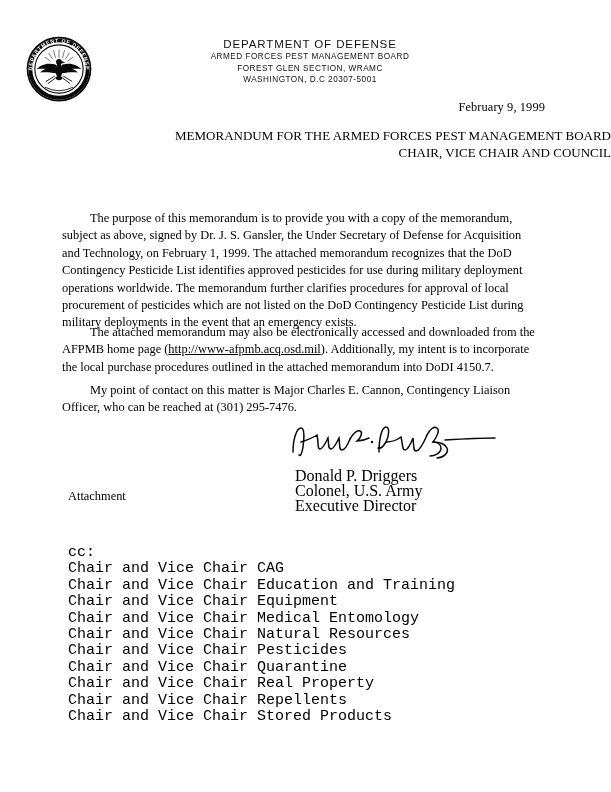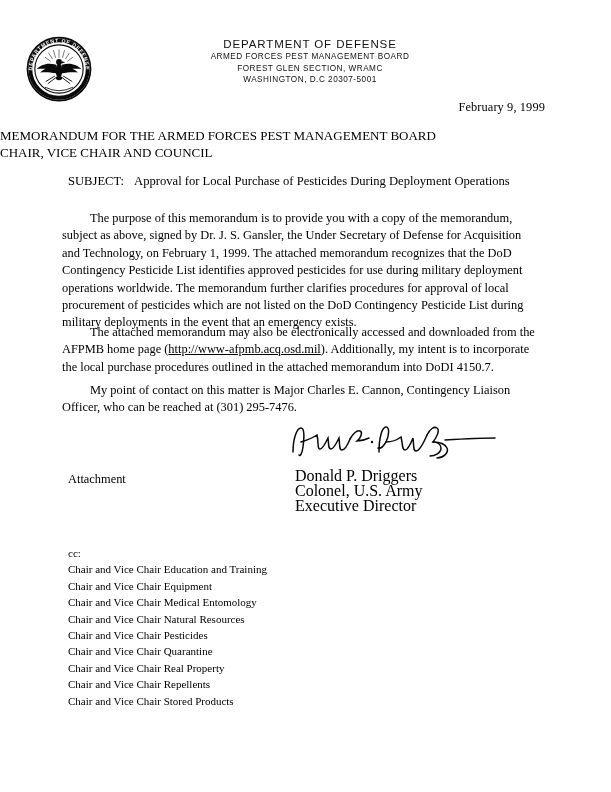--- a/index.html
+++ b/index.html
@@ -71,21 +71,21 @@
     font-size: 12.4px;
     letter-spacing: 0.1px;
   }
 
   
   .memo-heading {
     position: absolute;
     top: 128px;
     left: 0;
     width: 611px;
-    text-align: left;
+    text-align: right;
     font-size: 13px;
     line-height: 16.5px;
   }
   .memo-heading div { white-space: nowrap; }
 
   
   .subject {
     position: absolute;
     top: 174px;
     left: 68px;
@@ -135,32 +135,33 @@
     position: relative;
     padding-top: 44px;
     font-size: 16px;
     line-height: 15.2px;
   }
   .sig-names div { white-space: nowrap; }
 
   
   .attachment {
     position: absolute;
-    top: 472px;
+    top: 489px;
     left: 68px;
     font-size: 12.4px;
   }
 
   
   .cc-block {
     position: absolute;
     top: 545px;
     left: 68px;
-    font-size: 11px;
+    font-size: 15px;
     line-height: 16.4px;
+    font-family: Liberation Mono, monospace;
   }
   .cc-block div { white-space: nowrap; }
 </style>
 </head>
 <body>
 
 <div class="page">
 
   <div class="letterhead">
 
@@ -215,23 +216,20 @@
     </div>
   </div>
 
   <div class="date-line">February 9, 1999</div>
 
   <div class="memo-heading">
     <div>MEMORANDUM FOR THE ARMED FORCES PEST MANAGEMENT BOARD</div>
     <div>CHAIR, VICE CHAIR AND COUNCIL</div>
   </div>
 
-  <div class="subject">
-    <span class="sbj-label">SUBJECT:</span><span>Approval for Local Purchase of Pesticides During Deployment Operations</span>
-  </div>
 
   <div class="body-block p1">
     <p>The purpose of this memorandum is to provide you with a copy of  the memorandum, subject as above, signed by Dr. J. S. Gansler, the Under Secretary of Defense for Acquisition and Technology, on February 1, 1999.  The attached memorandum recognizes that the DoD Contingency Pesticide List identifies approved pesticides for use during military deployment operations worldwide.  The memorandum further clarifies procedures for approval of local procurement of pesticides which are not listed on the DoD Contingency Pesticide List during military deployments in the event that an emergency exists.</p>
   </div>
 
   <div class="body-block p2">
     <p><span>The attached memorandum may also be electronically accessed and downloaded from the AFPMB home page (</span><span class="url-link">http://www-afpmb.acq.osd.mil</span><span>).  Additionally, my intent is to incorporate the local purchase procedures outlined in the attached memorandum into DoDI 4150.7.</span></p>
   </div>
 
   <div class="body-block p3">
@@ -262,20 +260,21 @@
       <div>Donald P. Driggers</div>
       <div>Colonel, U.S. Army</div>
       <div>Executive Director</div>
     </div>
   </div>
 
   <div class="attachment">Attachment</div>
 
   <div class="cc-block">
     <div>cc:</div>
+    <div>Chair and Vice Chair CAG</div>
     <div>Chair and Vice Chair Education and Training</div>
     <div>Chair and Vice Chair Equipment</div>
     <div>Chair and Vice Chair Medical Entomology</div>
     <div>Chair and Vice Chair Natural Resources</div>
     <div>Chair and Vice Chair Pesticides</div>
     <div>Chair and Vice Chair Quarantine</div>
     <div>Chair and Vice Chair Real Property</div>
     <div>Chair and Vice Chair Repellents</div>
     <div>Chair and Vice Chair Stored Products</div>
   </div>

